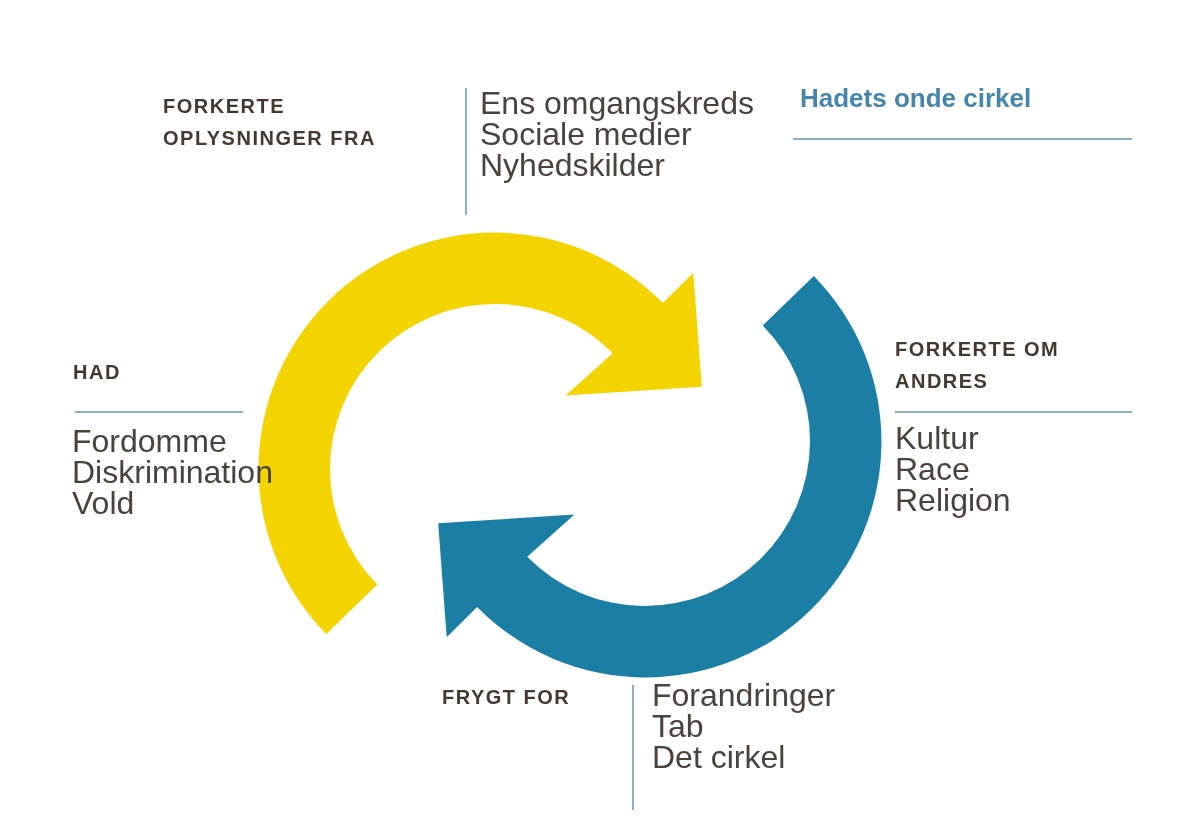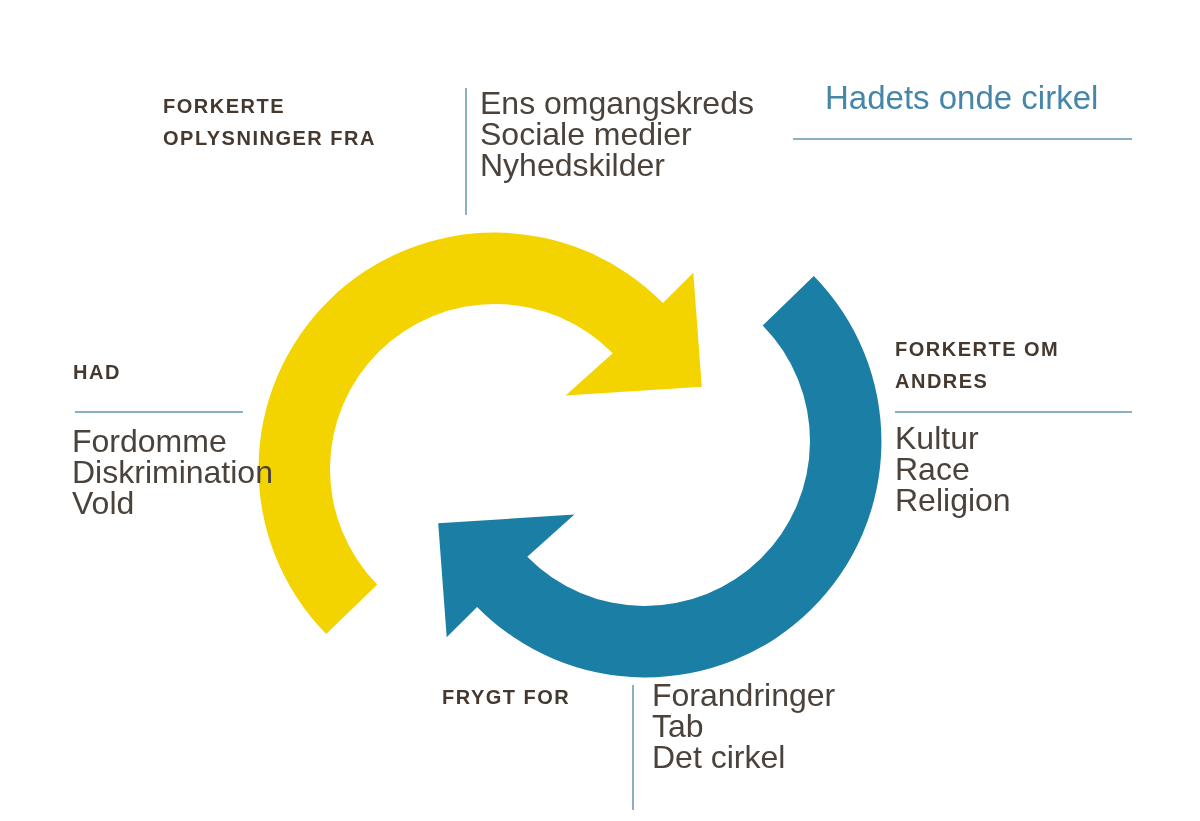--- a/index.html
+++ b/index.html
@@ -43,26 +43,25 @@
     background: var(--c-line);
   }
   .hline {
     position: absolute;
     height: 2px;
     background: var(--c-line);
   }
   .page-title {
     position: absolute;
     left: 800px; top: 78px;
-    font-size: 33px;
-    font-weight: normal;
+    font-size: 26px;
+    font-weight: bold;
     line-height: 40px;
     color: var(--c-title);
     white-space: nowrap;
-    margin-left: 25px;
   }
   
   .h-sources { left: 163px; top: 90px; }
   .l-sources { left: 480px; top: 88px; }
   .sep-sources { left: 465px; top: 88px; height: 127px; }
 
   .h-ignorance { left: 895px; top: 333px; }
   .u-ignorance { left: 895px; top: 411px; width: 237px; }
   .l-ignorance { left: 895px; top: 423px; }
 

